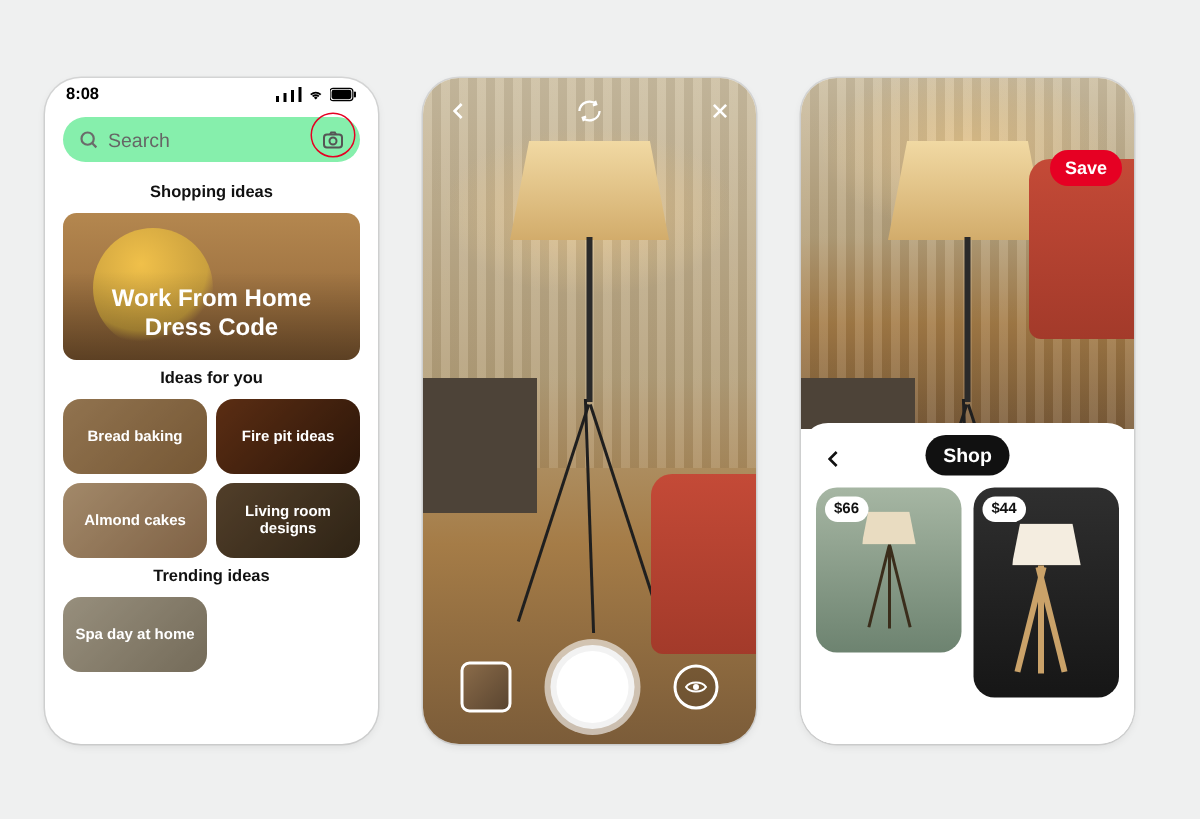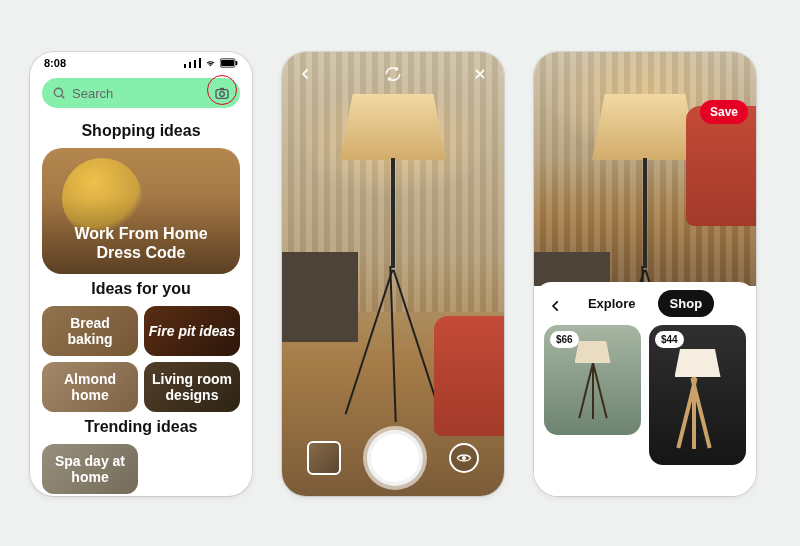--- a/index.html
+++ b/index.html
@@ -71,29 +71,29 @@
     border:1.5px solid #e60023;
     border-radius:50%;
     pointer-events:none;
   }
   .s1-scroll {
     height: calc(100% - 66px);
     overflow: hidden;
     padding: 0 12px;
   }
   .sec-h {
-    font-size: 16px;
+    font-size: 11px;
     font-weight: 700;
     text-align: center;
     margin: 6px 0 8px;
     color:#111;
   }
   .hero {
-    height: 126px;
-    border-radius: 20px;
+    height: 98px;
+    border-radius: 9px;
     background: linear-gradient(180deg,#b4874f,#8d6236);
     position: relative;
     overflow:hidden;
     display:flex; align-items:flex-end; justify-content:center;
     padding:12px;
   }
   .hero-text {
     color:#fff;
     font-weight:700;
     font-size:16px;
@@ -121,33 +121,33 @@
   }
   .tile {
     height:50px;
     border-radius:12px;
     position:relative;
     overflow:hidden;
     display:flex; align-items:center; justify-content:center;
   }
   .tile span{
     color:#fff;
-    font-size:14px;
+    font-size:10px;
     font-weight:700;
     position:relative; z-index:2;
     text-align:center;
     padding:0 4px;
   }
   .tile::after{
     content:'';
     position:absolute; inset:0;
     background:rgba(0,0,0,.25);
   }
   .tile.bread{ background:linear-gradient(135deg,#c29a6a,#9d7547); }
-  .tile.fire { background:linear-gradient(135deg,#7a3d1a,#3b1e0d);font-style:italic; }
+  .tile.fire { background:linear-gradient(135deg,#7a3d1a,#3b1e0d); }
   .tile.cake { background:linear-gradient(135deg,#d9b78d,#a9825c); }
   .tile.living{background:linear-gradient(135deg,#6d5438,#3e2f1c); }
   .tile.coffee{background:linear-gradient(135deg,#a1805a,#6b513a); }
   .tile.spa  { background:linear-gradient(135deg,#cabfa7,#9b8f77); }
 
   
   .cam-bg {
     position:absolute; inset:0;
     background:
       radial-gradient(ellipse 140px 80px at 50% 20%, #e2c28a, transparent 70%),
@@ -343,21 +343,21 @@
 
       <div class="sec-h">Ideas for you</div>
       <div class="grid2">
         <div class="tile bread">
             <span>Bread baking</span>
           </div>
         <div class="tile fire">
             <span>Fire pit ideas</span>
           </div>
         <div class="tile cake">
-            <span>Almond home</span>
+            <span>Almond cakes</span>
           </div>
         <div class="tile living">
             <span>Living room designs</span>
           </div>
       </div>
 
       <div class="sec-h">Trending ideas</div>
       <div class="grid2">
         <div class="tile spa">
             <span>Spa day at home</span>
@@ -424,21 +424,20 @@
     </div>
     <div class="save-pill">Save</div>
 
     <div class="s3-sheet">
       <div class="seg-row">
         <span class="seg-back">
           <svg width="14" height="14" viewBox="0 0 24 24" fill="none" stroke="#111" stroke-width="3">
               <polyline points="15 4 7 12 15 20"></polyline>
             </svg>
         </span>
-        <span class="seg-btn">Explore</span>
         <span class="seg-btn active">Shop</span>
       </div>
       <div class="results">
         <div class="r-tile r1">
           <span class="price">$66</span>
           <div class="mini-lamp">
               <div class="mini-shade"></div>
               <div class="mini-legs">
                 <span class="a"></span>
                 <span class="b"></span>

